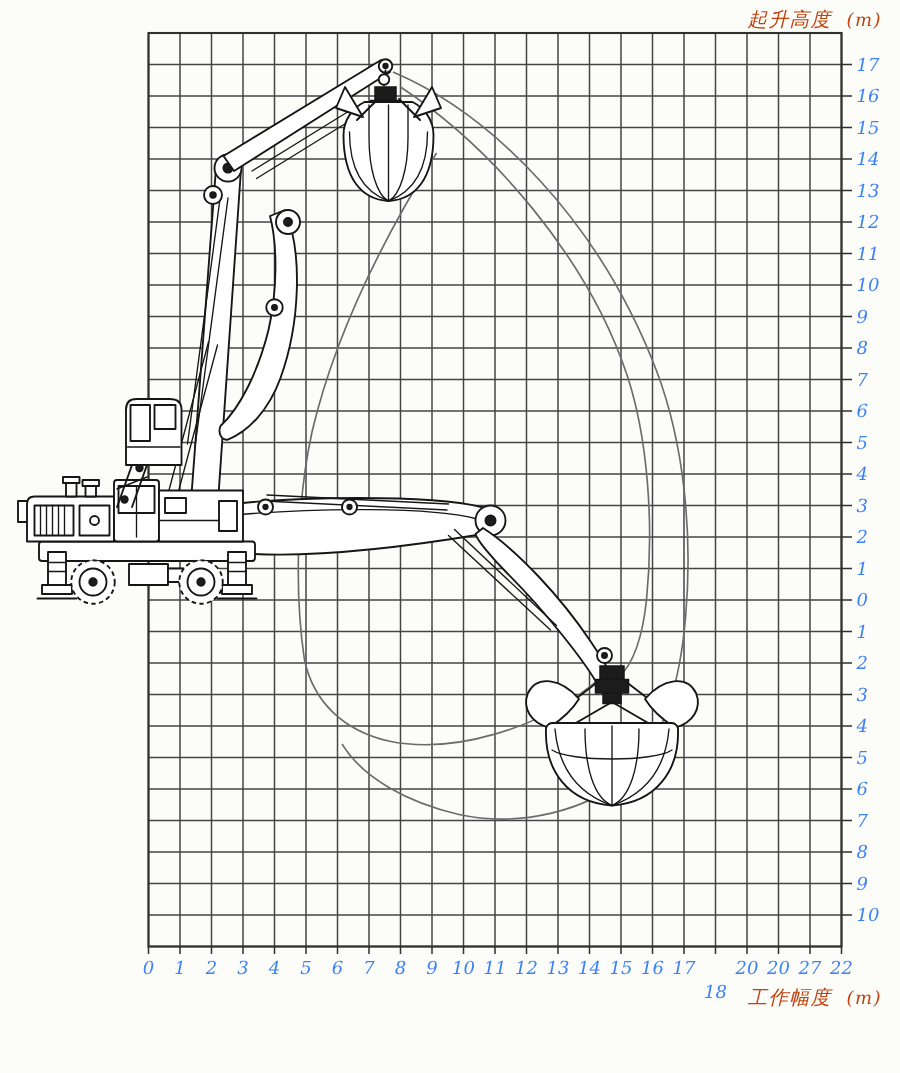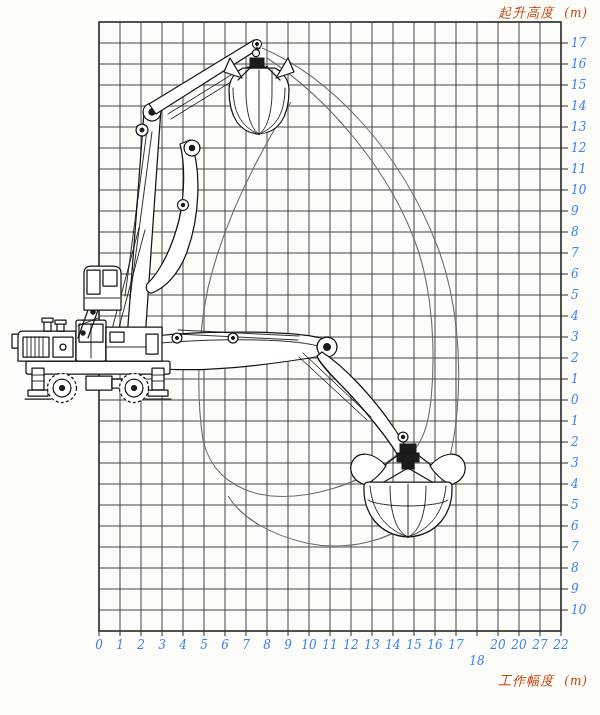--- a/index.html
+++ b/index.html
@@ -301,21 +301,21 @@
         <rect class="mkf" x="87" y="270" width="13" height="24"></rect>
         <rect class="mkf" x="103" y="270" width="14" height="16"></rect>
         <line class="mk thin" x1="85" y1="298" x2="120" y2="298"></line>
       </g>
     </g>
   </svg>
 
   <div class="axis-title" style="top:4px;right:12px;">
     <span>起升高度</span><span class="unit">(m)</span>
   </div>
-  <div class="axis-title" style="top:672px;right:12px;">
+  <div class="axis-title" style="top:656px;right:12px;">
     <span>工作幅度</span><span class="unit">(m)</span>
   </div>
 
   <div id="y-ticks">
       <div class="tick-label y-tick" style="left: 571px; top: 43px;">17</div>
       <div class="tick-label y-tick" style="left: 571px; top: 64px;">16</div>
       <div class="tick-label y-tick" style="left: 571px; top: 85px;">15</div>
       <div class="tick-label y-tick" style="left: 571px; top: 106px;">14</div>
       <div class="tick-label y-tick" style="left: 571px; top: 127px;">13</div>
       <div class="tick-label y-tick" style="left: 571px; top: 148px;">12</div>

